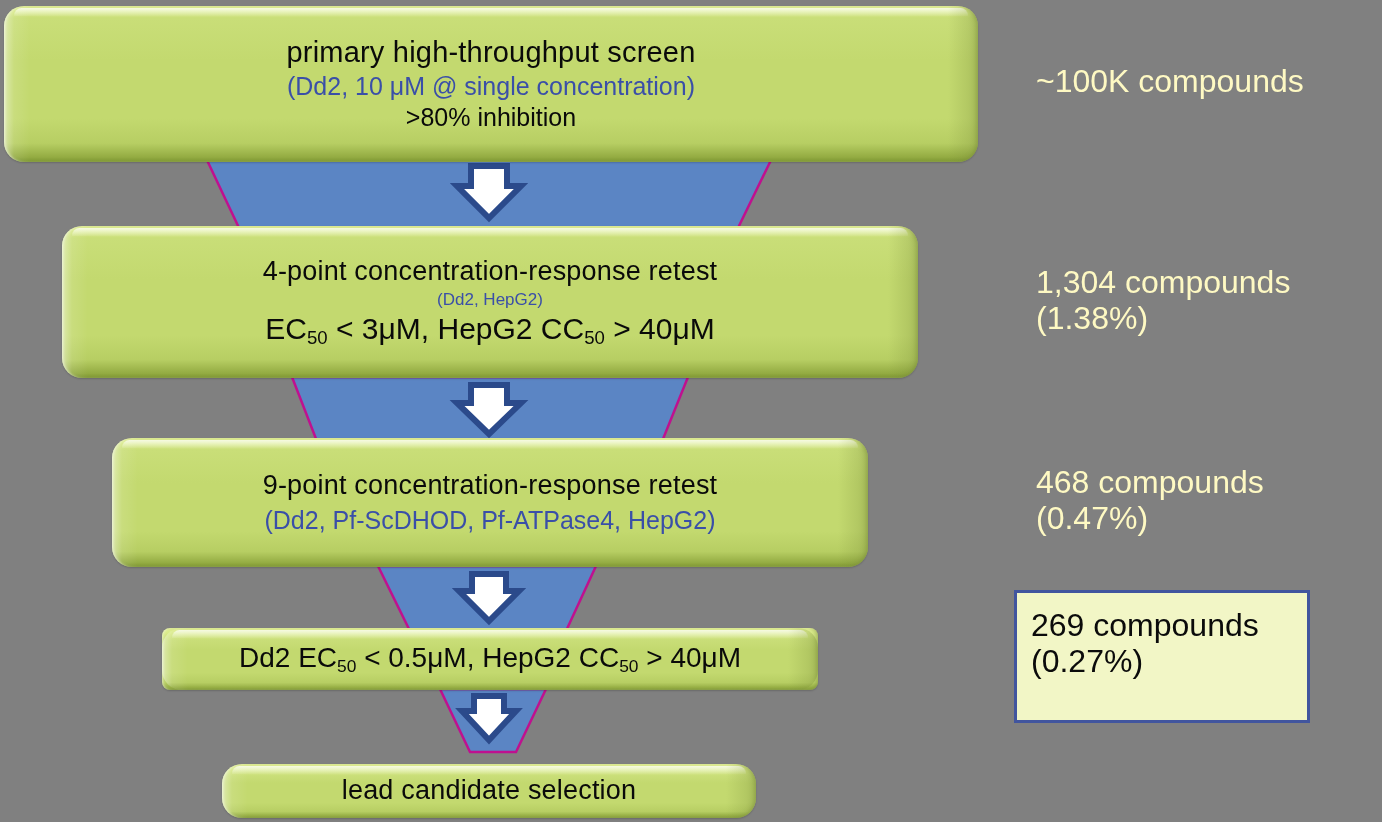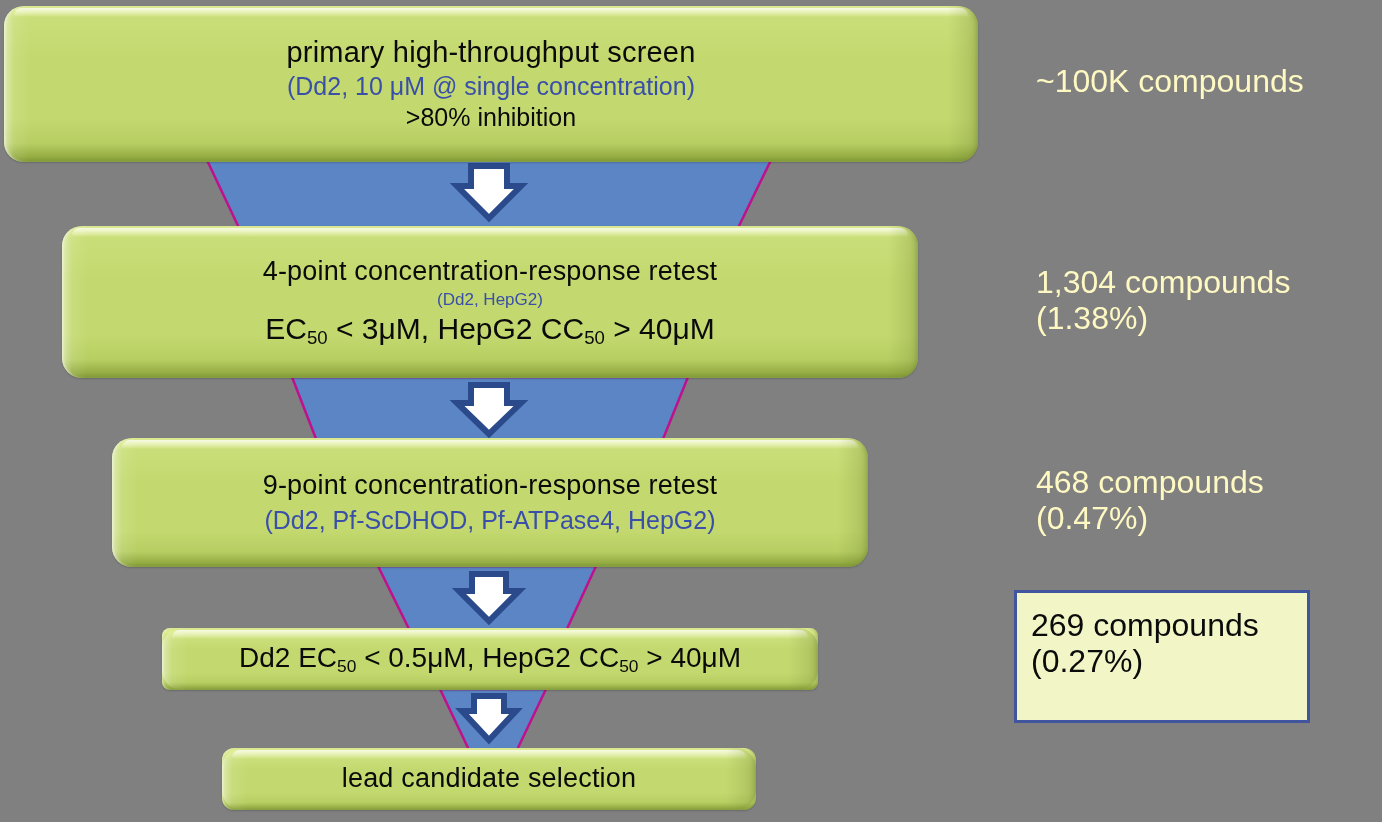--- a/index.html
+++ b/index.html
@@ -148,21 +148,21 @@
     <div class="line l-bold" style="font-size:27px; margin-bottom:4px;">9-point concentration-response  retest</div>
     <div class="line l-blue" style="font-size:25px;">(Dd2, Pf-ScDHOD, Pf-ATPase4, HepG2)</div>
   </div>
 
   <div class="gbox" style="left:162px; top:628px; width:656px; height:62px; border-radius:8px;">
     <div class="line l-plain" style="font-size:28px;">
       <span>Dd2 EC</span><sub>50</sub><span> &lt; 0.5μM, HepG2 CC</span><sub>50</sub><span> &gt; 40μM</span>
     </div>
   </div>
 
-  <div class="gbox" style="left:222px; top:748px; width:534px; height:62px; border-radius:12px;">
+  <div class="gbox" style="left:222px; top:764px; width:534px; height:54px; border-radius:20px;">
     <div class="line l-bold" style="font-size:27px;">lead candidate selection</div>
   </div>
 
   <div class="annot" style="left:1036px; top:63px; font-size:32px;">~100K compounds</div>
 
   <div class="annot" style="left:1036px; top:264px; font-size:32px;">1,304 compounds
 (1.38%)</div>
 
   <div class="annot" style="left:1036px; top:464px; font-size:32px;">468 compounds
 (0.47%)</div>

